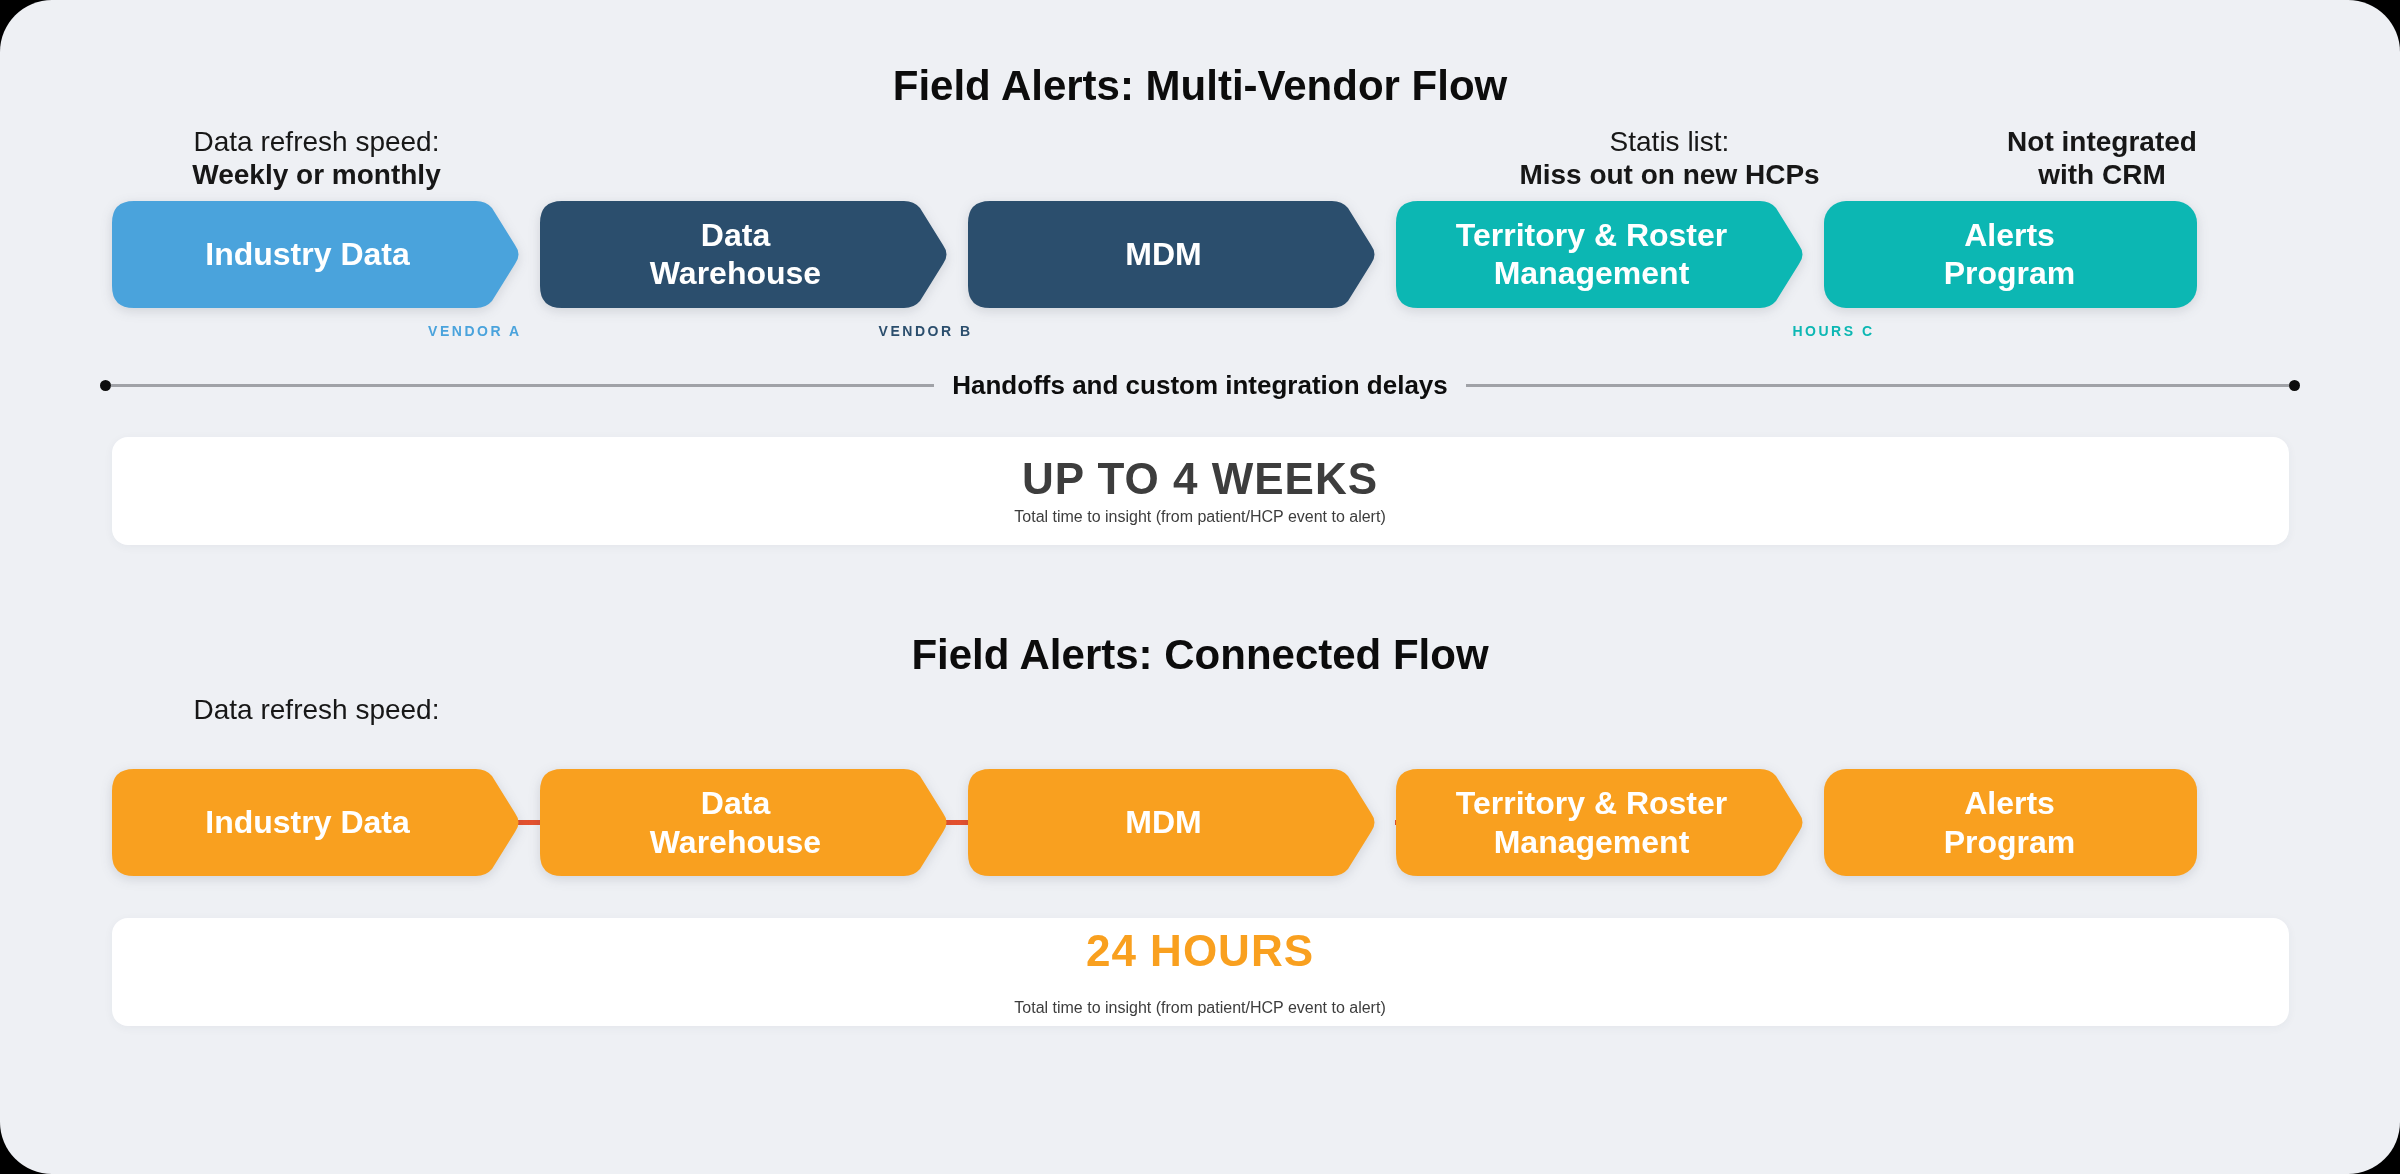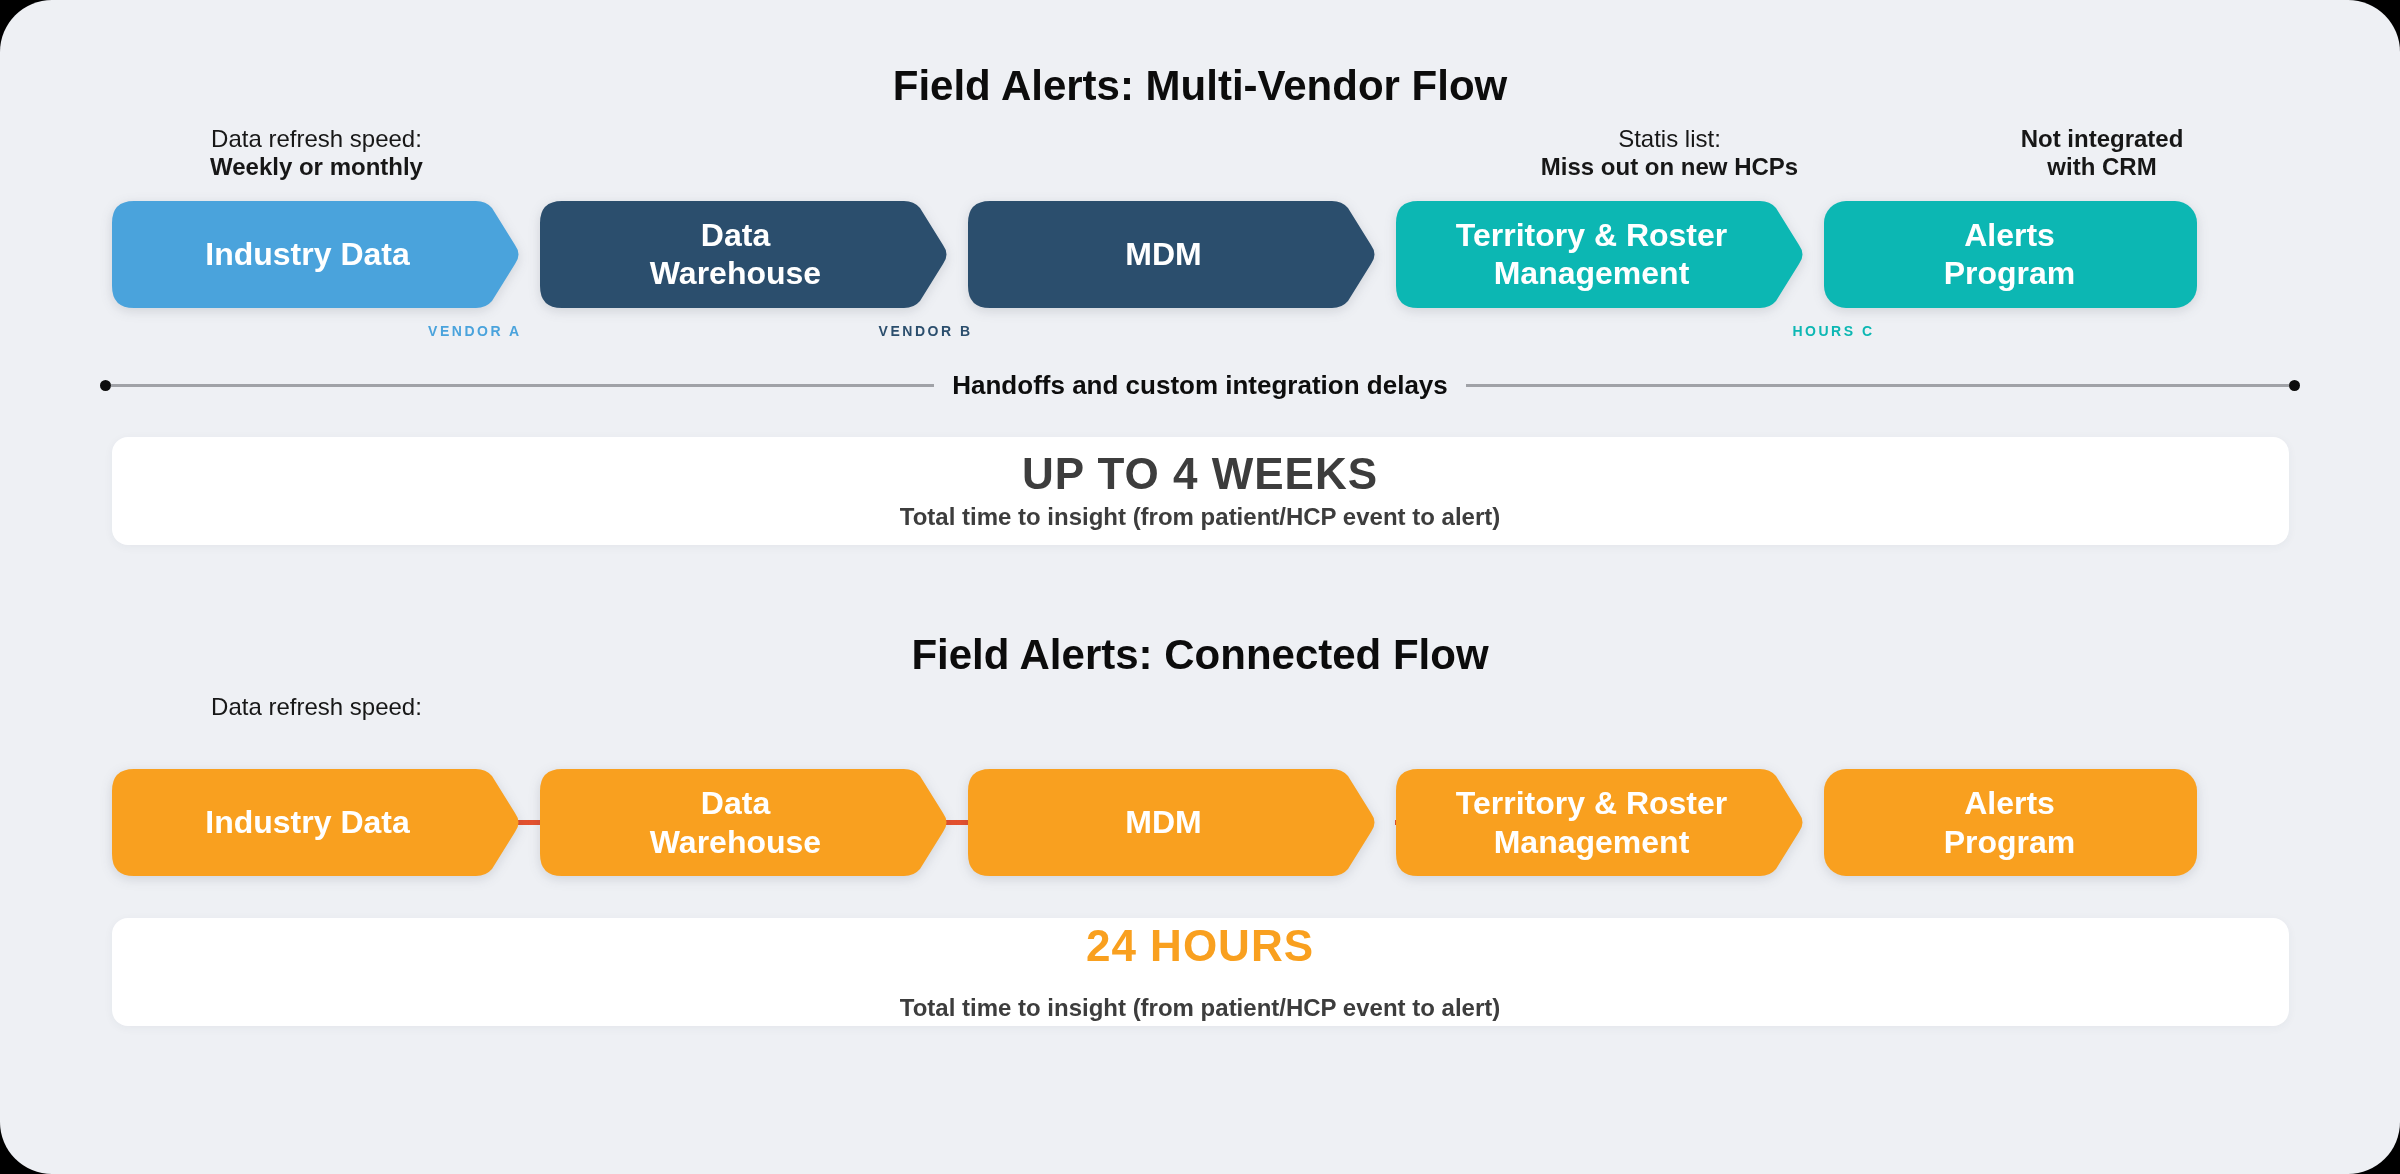--- a/index.html
+++ b/index.html
@@ -4,21 +4,21 @@
 <style>
   html,body{margin:0;padding:0;background:#000;}
   body{width:2400px;height:1174px;position:relative;font-family:"Liberation Sans","DejaVu Sans",sans-serif;}
   .card{position:absolute;inset:0;background:#EEF0F4;border-radius:52px;overflow:hidden;}
   .content{width:2177px;margin:0 auto;position:relative;}
 
   .flow-title{margin-top:60px;text-align:center;font-size:42px;font-weight:800;color:#0c0c0c;letter-spacing:0px;line-height:1.25;}
   .flow-title.second{margin-top:84px;}
 
   .ann-row{position:relative;height:62px;margin-top:12px;}
-  .ann{position:absolute;top:0;text-align:center;font-size:24px;line-height:1.18;color:#171717;}
+  .ann{position:absolute;top:0;text-align:center;font-size:28px;line-height:1.18;color:#171717;}
   .ann .a1{display:block;font-weight:400;}
   .ann .a2{display:block;font-weight:700;}
   .ann.both-bold .a1{font-weight:700;}
   .ann.pos1{left:0;width:410px;}
   .ann.pos4{left:1353px;width:410px;}
   .ann.pos5{left:1804px;width:373px;}
 
   .steps-row{position:relative;display:flex;gap:18px;margin-top:14px;height:107px;align-items:center;}
   .unit{position:relative;width:410px;height:107px;flex:none;z-index:1;}
   .unit.rect{width:373px;}
@@ -39,21 +39,21 @@
   .vendor.pos2{left:451px;width:410px;}
   .vendor.pos4{left:1353px;width:410px;}
 
   .timeline{display:flex;align-items:center;width:2200px;margin:20px auto 0 auto;height:30px;}
   .timeline .dot{width:11px;height:11px;border-radius:50%;background:#0d0d0d;flex:none;}
   .timeline .line{flex:1;height:3px;background:#A0A2A7;}
   .timeline .tl-label{flex:none;padding:0 18px;font-size:26px;font-weight:700;color:#0d0d0d;white-space:nowrap;}
 
   .result-box{width:2177px;height:108px;margin:36px auto 0 auto;background:#fff;border-radius:16px;display:flex;flex-direction:column;align-items:center;justify-content:center;box-shadow:0 2px 10px rgba(40,50,70,0.05);}
   .result-heading{font-size:44px;font-weight:800;letter-spacing:1px;line-height:1.15;}
-  .result-sub{font-size:24px;font-weight:700;color:#3d3d3d;line-height:1.25;margin-top:3px;}
+  .result-sub{font-size:16px;font-weight:400;color:#3d3d3d;line-height:1.25;margin-top:3px;}
 </style>
 </head>
 <body>
 
 <div class="card">
   <div class="content">
 
     <div class="flow-title">Field Alerts: Multi-Vendor Flow</div>
 
     <div class="ann-row">

